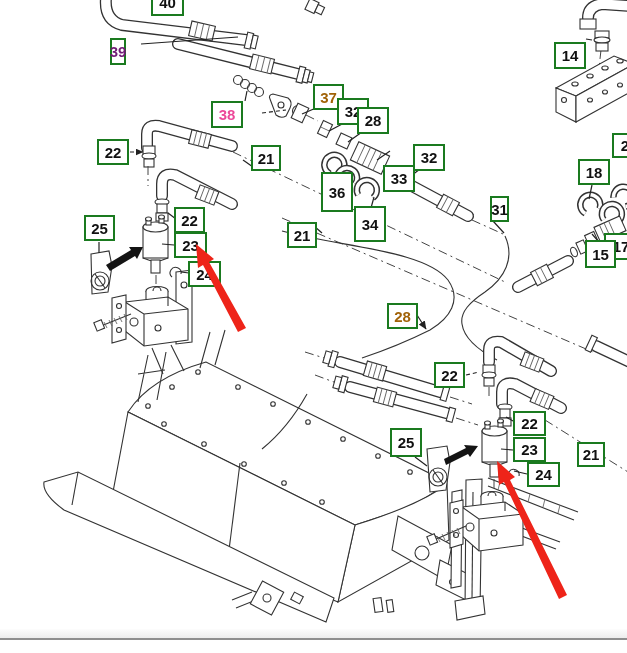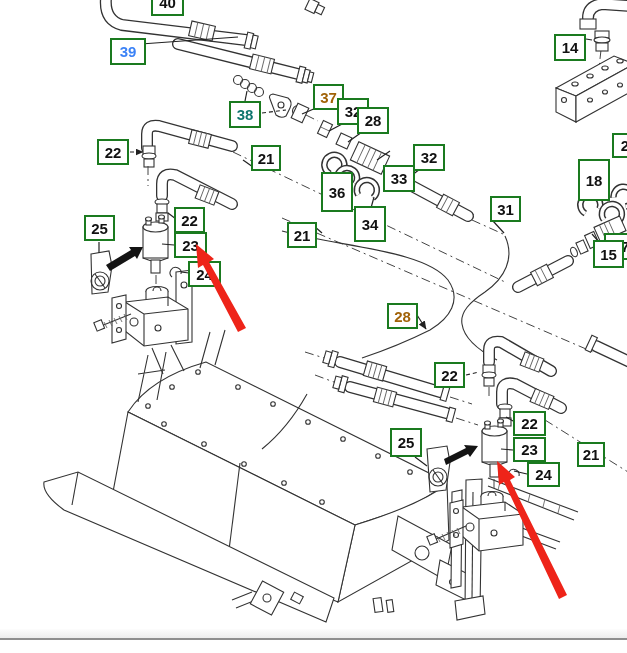--- a/index.html
+++ b/index.html
@@ -438,38 +438,38 @@
     <path class="ld" d="M513,421 L506,417"></path>
     <path class="ld" d="M513,450 L501,449"></path>
     <path class="ld" d="M527,474 L514,471"></path>
     <path class="ld" d="M415,457 L427,466"></path>
     <path class="ldd" d="M580,447 L590,444"></path>
   </g>
 </svg>
 
 <div id="callouts">
       <div class="callout" style="left: 151px; top: -11px; width: 33px; height: 27px; border-color: rgb(26, 122, 31); color: rgb(17, 17, 17);">40</div>
-      <div class="callout" style="left: 110px; top: 38px; width: 36px; height: 27px; border-color: rgb(26, 122, 31); color: #3b82f6;">39</div>
-      <div class="callout" style="left: 229px; top: 101px; width: 32px; height: 27px; border-color: rgb(26, 122, 31); color: #0f766e;">38</div>
-      <div class="callout" style="left: 554px; top: 34px; width: 32px; height: 27px; border-color: rgb(26, 122, 31); color: rgb(17, 17, 17); text-align: center;">14</div>
+      <div class="callout" style="left: 110px; top: 38px; width: 16px; height: 27px; border-color: rgb(26, 122, 31); color: #701a75;">39</div>
+      <div class="callout" style="left: 211px; top: 101px; width: 32px; height: 27px; border-color: rgb(26, 122, 31); color: #ec4899;">38</div>
+      <div class="callout" style="left: 554px; top: 42px; width: 32px; height: 27px; border-color: rgb(26, 122, 31); color: rgb(17, 17, 17); text-align: center;">14</div>
       <div class="callout" style="left: 97px; top: 139px; width: 32px; height: 26px; border-color: rgb(26, 122, 31); color: rgb(17, 17, 17);">22</div>
       <div class="callout" style="left: 251px; top: 145px; width: 30px; height: 26px; border-color: rgb(26, 122, 31); color: rgb(17, 17, 17);">21</div>
       <div class="callout" style="left: 287px; top: 222px; width: 30px; height: 26px; border-color: rgb(26, 122, 31); color: rgb(17, 17, 17);">21</div>
       <div class="callout" style="left: 313px; top: 84px; width: 31px; height: 26px; border-color: rgb(26, 122, 31); color: #a16207;">37</div>
       <div class="callout" style="left: 337px; top: 98px; width: 32px; height: 27px; border-color: rgb(26, 122, 31); color: rgb(17, 17, 17);">32</div>
       <div class="callout" style="left: 357px; top: 107px; width: 32px; height: 27px; border-color: rgb(26, 122, 31); color: rgb(17, 17, 17);">28</div>
       <div class="callout" style="left: 383px; top: 125px; width: 32px; height: 27px; border-color: rgb(26, 122, 31); color: rgb(17, 17, 17); margin-top: 40px;">33</div>
       <div class="callout" style="left: 413px; top: 144px; width: 32px; height: 27px; border-color: rgb(26, 122, 31); color: rgb(17, 17, 17);">32</div>
       <div class="callout" style="left: 321px; top: 172px; width: 32px; height: 40px; border-color: rgb(26, 122, 31); color: rgb(17, 17, 17);">36</div>
       <div class="callout" style="left: 354px; top: 206px; width: 32px; height: 36px; border-color: rgb(26, 122, 31); color: rgb(17, 17, 17);">34</div>
-      <div class="callout" style="left: 490px; top: 196px; width: 31px; height: 26px; border-color: rgb(26, 122, 31); color: rgb(17, 17, 17);">31</div>
-      <div class="callout" style="left: 578px; top: 159px; width: 32px; height: 42px; border-color: rgb(26, 122, 31); color: rgb(17, 17, 17);">18</div>
+      <div class="callout" style="left: 490px; top: 196px; width: 19px; height: 26px; border-color: rgb(26, 122, 31); color: rgb(17, 17, 17);">31</div>
+      <div class="callout" style="left: 578px; top: 159px; width: 32px; height: 26px; border-color: rgb(26, 122, 31); color: rgb(17, 17, 17);">18</div>
       <div class="callout" style="left: 612px; top: 133px; width: 26px; height: 25px; border-color: rgb(26, 122, 31); color: rgb(17, 17, 17);">2</div>
       <div class="callout" style="left: 604px; top: 233px; width: 34px; height: 27px; border-color: rgb(26, 122, 31); color: rgb(17, 17, 17);">17</div>
-      <div class="callout" style="left: 585px; top: 240px; width: 31px; height: 28px; border-color: rgb(26, 122, 31); color: rgb(17, 17, 17); margin-left: 8px;">15</div>
+      <div class="callout" style="left: 585px; top: 240px; width: 31px; height: 28px; border-color: rgb(26, 122, 31); color: rgb(17, 17, 17);">15</div>
       <div class="callout" style="left: 387px; top: 303px; width: 31px; height: 26px; border-color: rgb(26, 122, 31); color: #a16207;">28</div>
       <div class="callout" style="left: 174px; top: 207px; width: 31px; height: 26px; border-color: rgb(26, 122, 31); color: rgb(17, 17, 17);">22</div>
       <div class="callout" style="left: 174px; top: 232px; width: 33px; height: 26px; border-color: rgb(26, 122, 31); color: rgb(17, 17, 17);">23</div>
       <div class="callout" style="left: 188px; top: 261px; width: 33px; height: 26px; border-color: rgb(26, 122, 31); color: rgb(17, 17, 17);">24</div>
       <div class="callout" style="left: 84px; top: 215px; width: 31px; height: 26px; border-color: rgb(26, 122, 31); color: rgb(17, 17, 17);">25</div>
       <div class="callout" style="left: 434px; top: 362px; width: 31px; height: 26px; border-color: rgb(26, 122, 31); color: rgb(17, 17, 17);">22</div>
       <div class="callout" style="left: 390px; top: 428px; width: 32px; height: 29px; border-color: rgb(26, 122, 31); color: rgb(17, 17, 17);">25</div>
       <div class="callout" style="left: 513px; top: 411px; width: 33px; height: 25px; border-color: rgb(26, 122, 31); color: rgb(17, 17, 17);">22</div>
       <div class="callout" style="left: 513px; top: 437px; width: 33px; height: 25px; border-color: rgb(26, 122, 31); color: rgb(17, 17, 17);">23</div>
       <div class="callout" style="left: 527px; top: 462px; width: 33px; height: 25px; border-color: rgb(26, 122, 31); color: rgb(17, 17, 17);">24</div>

